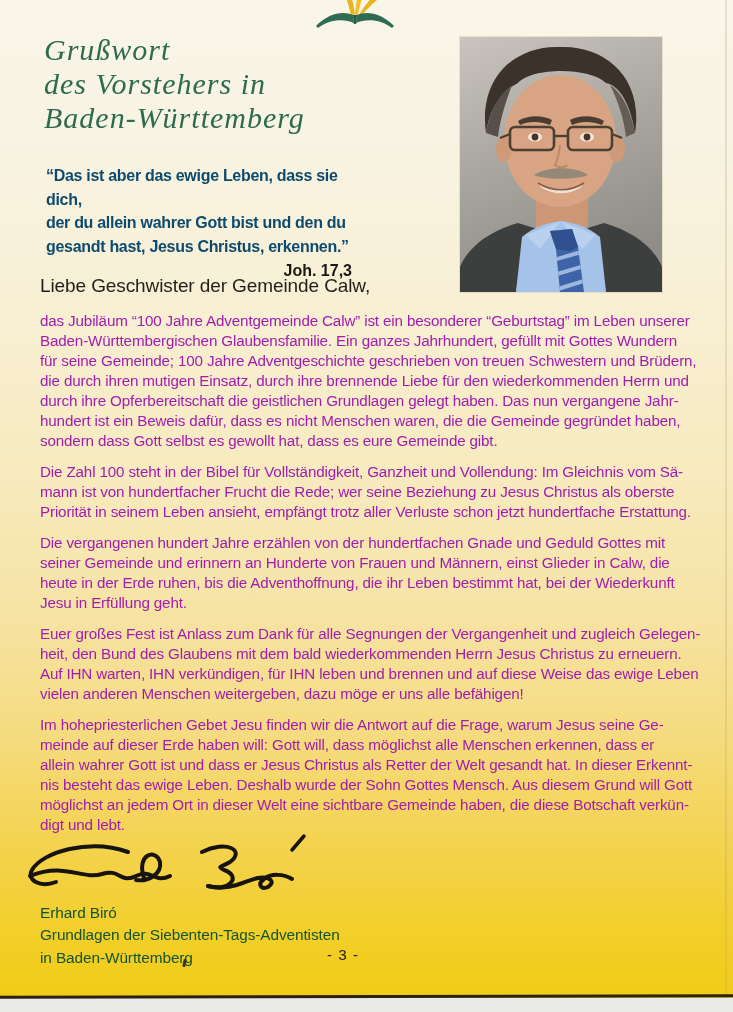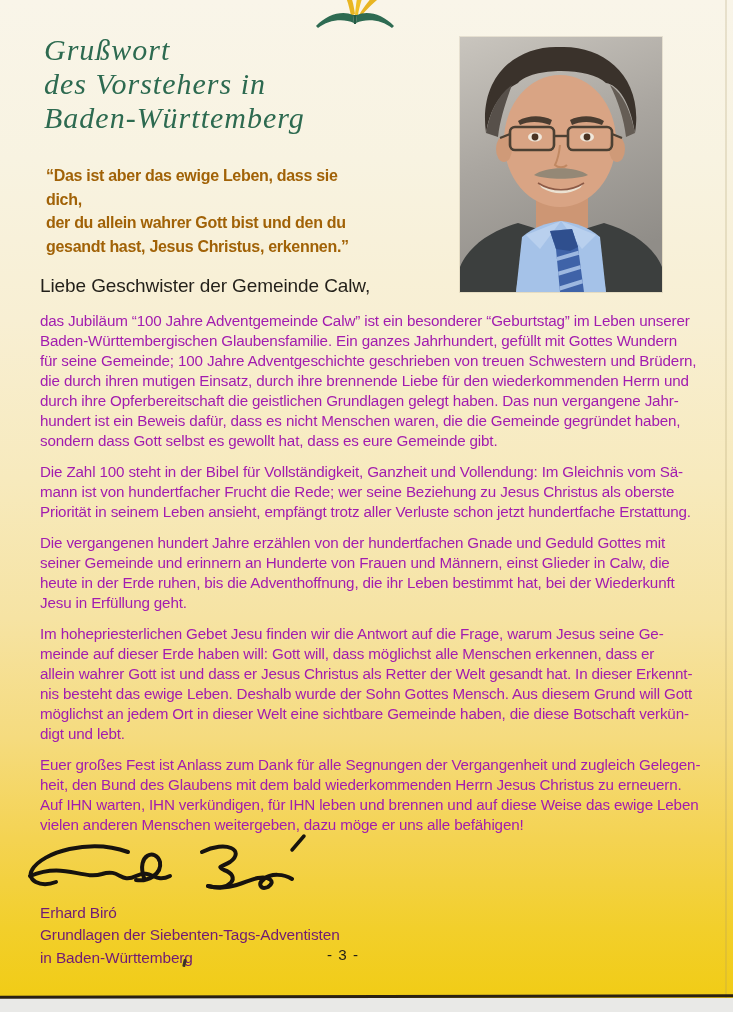--- a/index.html
+++ b/index.html
@@ -28,21 +28,21 @@
   }
   .doc-title{
     position:absolute;left:44px;top:33px;margin:0;
     font-family:cursive;font-style:italic;font-weight:500;
     font-size:30px;line-height:34px;letter-spacing:1px;
     color:#2d6a50;white-space:pre-line;
   }
   .quote-block{position:absolute;left:46px;top:164px;width:322px;}
   .quote-text{
     font-weight:700;font-size:16px;line-height:23.5px;
-    letter-spacing:-0.3px;color:#a16207;white-space:pre-line;
+    letter-spacing:-0.3px;color:#0c4a6e;white-space:pre-line;
   }
   .quote-ref{
     font-weight:700;font-size:16px;line-height:23px;color:#1b1813;
     text-align:right;padding-right:16px;margin-top:1px;
   }
   .salutation{
     position:absolute;left:40px;top:276px;
     font-size:19px;line-height:20px;letter-spacing:-0.1px;
   }
   .body-text{position:absolute;left:40px;top:311px;width:668px;}
@@ -52,21 +52,21 @@
   }
   .photo{
     position:absolute;left:460px;top:37px;width:202px;height:255px;
     box-shadow:0 0 0 1px rgba(120,110,80,0.15);
   }
   .photo svg{display:block;}
   .logo{position:absolute;left:313px;top:0px;width:84px;height:30px;overflow:hidden;}
   .signature{position:absolute;left:24px;top:830px;width:300px;height:76px;}
   .signer{
     position:absolute;left:40px;top:902px;
-    font-size:15.4px;line-height:22.3px;letter-spacing:-0.1px;color:#701a75;
+    font-size:15.4px;line-height:22.3px;letter-spacing:-0.1px;color:#14532d;
   }
   .signer-role{white-space:pre-line;}
   .page-number{
     position:absolute;left:327px;top:946px;
     font-size:15.2px;letter-spacing:1px;color:#211e18;
   }
 </style>
 </head>
 <body>
 
@@ -87,20 +87,21 @@
   </div>
 
   <h1 class="doc-title">Grußwort
 des Vorstehers in
 Baden-Württemberg</h1>
 
   <div class="quote-block">
     <div class="quote-text">“Das ist aber das ewige Leben, dass sie dich,
 der du allein wahrer Gott bist und den du
 gesandt hast, Jesus Christus, erkennen.”</div>
+    <div class="quote-ref">Joh. 17,3</div>
   </div>
 
   <div class="photo">
     <svg width="202" height="255" viewBox="0 0 202 255" xmlns="http://www.w3.org/2000/svg">
       <defs>
         <linearGradient id="bgG" x1="0" y1="0" x2="0.3" y2="1">
           <stop offset="0" stop-color="#c9c5be"></stop>
           <stop offset="0.5" stop-color="#aaa6a0"></stop>
           <stop offset="1" stop-color="#908d88"></stop>
         </linearGradient>
@@ -168,30 +169,30 @@
 durch ihre Opferbereitschaft die geistlichen Grundlagen gelegt haben. Das nun vergangene Jahr-
 hundert ist ein Beweis dafür, dass es nicht Menschen waren, die die Gemeinde gegründet haben,
 sondern dass Gott selbst es gewollt hat, dass es eure Gemeinde gibt.</p>
     <p>Die Zahl 100 steht in der Bibel für Vollständigkeit, Ganzheit und Vollendung: Im Gleichnis vom Sä-
 mann ist von hundertfacher Frucht die Rede; wer seine Beziehung zu Jesus Christus als oberste
 Priorität in seinem Leben ansieht, empfängt trotz aller Verluste schon jetzt hundertfache Erstattung.</p>
     <p>Die vergangenen hundert Jahre erzählen von der hundertfachen Gnade und Geduld Gottes mit
 seiner Gemeinde und erinnern an Hunderte von Frauen und Männern, einst Glieder in Calw, die
 heute in der Erde ruhen, bis die Adventhoffnung, die ihr Leben bestimmt hat, bei der Wiederkunft
 Jesu in Erfüllung geht.</p>
+    <p>Euer großes Fest ist Anlass zum Dank für alle Segnungen der Vergangenheit und zugleich Gelegen-
+heit, den Bund des Glaubens mit dem bald wiederkommenden Herrn Jesus Christus zu erneuern.
+Auf IHN warten, IHN verkündigen, für IHN leben und brennen und auf diese Weise das ewige Leben
+vielen anderen Menschen weitergeben, dazu möge er uns alle befähigen!</p>
     <p>Im hohepriesterlichen Gebet Jesu finden wir die Antwort auf die Frage, warum Jesus seine Ge-
 meinde auf dieser Erde haben will: Gott will, dass möglichst alle Menschen erkennen, dass er
 allein wahrer Gott ist und dass er Jesus Christus als Retter der Welt gesandt hat. In dieser Erkennt-
 nis besteht das ewige Leben. Deshalb wurde der Sohn Gottes Mensch. Aus diesem Grund will Gott
 möglichst an jedem Ort in dieser Welt eine sichtbare Gemeinde haben, die diese Botschaft verkün-
 digt und lebt.</p>
-    <p>Euer großes Fest ist Anlass zum Dank für alle Segnungen der Vergangenheit und zugleich Gelegen-
-heit, den Bund des Glaubens mit dem bald wiederkommenden Herrn Jesus Christus zu erneuern.
-Auf IHN warten, IHN verkündigen, für IHN leben und brennen und auf diese Weise das ewige Leben
-vielen anderen Menschen weitergeben, dazu möge er uns alle befähigen!</p>
   </div>
 
   <div class="signature">
     <svg width="300" height="76" viewBox="0 0 300 76" xmlns="http://www.w3.org/2000/svg" fill="none" stroke="#17130e" stroke-width="4" stroke-linecap="round">
       <path d="M104,22 C66,8 18,22 8,40 C2,50 16,58 32,52"></path>
       <path d="M6,46 C40,32 58,50 78,44 C96,38 96,54 112,46 C128,38 130,54 146,46"></path>
       <path d="M120,48 C112,24 132,18 136,32 C138,44 124,52 112,50"></path>
       <path d="M178,22 C202,10 222,20 206,32 C198,37 192,36 200,40 C218,46 206,62 184,56"></path>
       <path d="M184,56 C206,62 222,50 234,48 C246,46 252,52 244,57 C237,60 233,54 240,49 C247,43 260,44 268,49"></path>
       <path d="M268,20 L280,6" stroke-width="3.5"></path>

